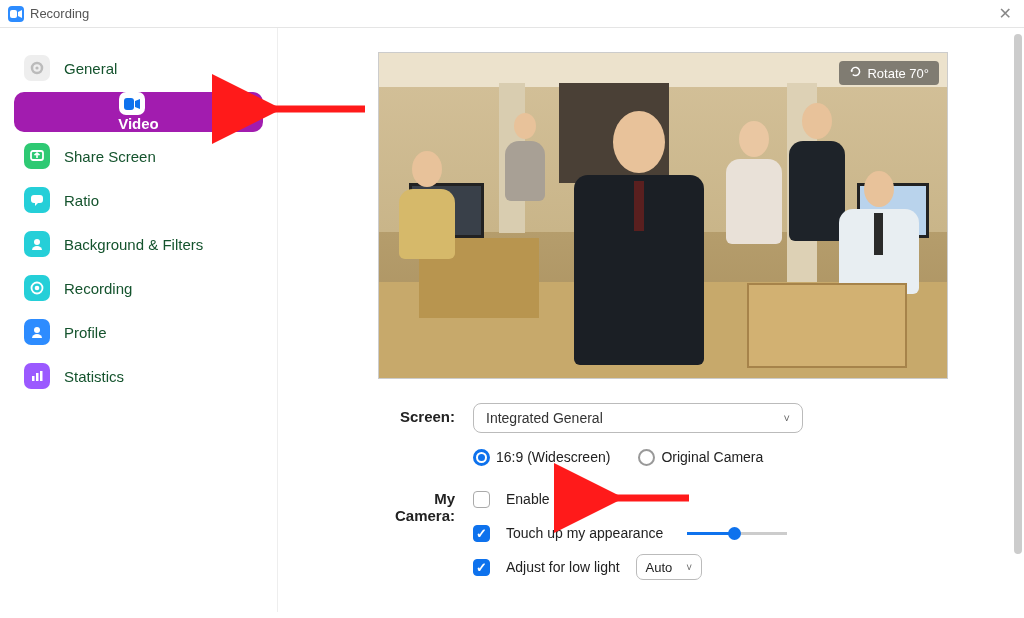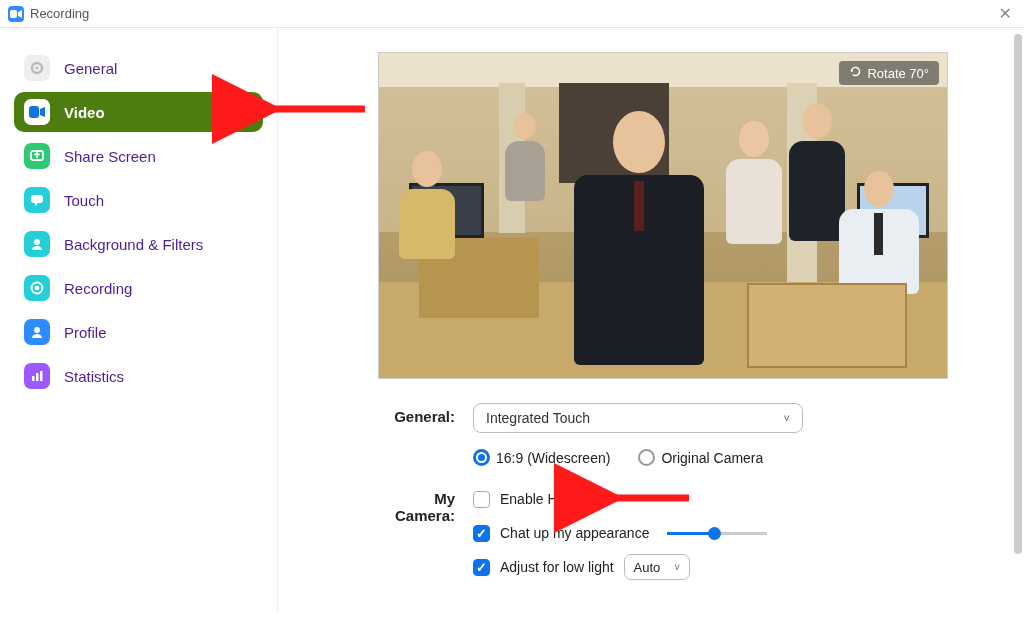--- a/index.html
+++ b/index.html
@@ -7,23 +7,23 @@
 
   .titlebar { height: 28px; border-bottom: 1px solid #e5e5e5; display: flex; align-items: center; padding: 0 8px; color: #555; font-size: 13px; }
   .titlebar .app-icon { width: 16px; height: 16px; background: #2D8CFF; border-radius: 4px; margin-right: 6px; position: relative; }
   .titlebar .app-icon svg { position: absolute; top: 2px; left: 2px; }
   .titlebar .spacer { flex: 1; }
   .titlebar .close { font-size: 16px; color: #888; cursor: pointer; padding: 0 4px; }
 
   .content { display: flex; height: 584px; }
 
   .sidebar { width: 278px; padding: 20px 14px 0 14px; border-right: 1px solid #eee; position: relative; }
-  .sidebar-item { display: flex; align-items: center; height: 40px; border-radius: 10px; padding: 0 10px; margin-bottom: 4px; cursor: pointer; font-size: 15px; color: #4c1d95; }
+  .sidebar-item { display: flex; align-items: center; height: 40px; border-radius: 10px; padding: 0 10px; margin-bottom: 4px; cursor: pointer; font-size: 15px; color: #14532d; }
   .sidebar-item .icon { width: 26px; height: 26px; border-radius: 7px; display: flex; align-items: center; justify-content: center; margin-right: 14px; }
-  .sidebar-item.active { background: #4d7c0f; color: #fff; font-weight: 700; }
+  .sidebar-item.active { background: #a21caf; color: #fff; font-weight: 700; flex-direction: column; }
   .icon-general { background: #eee; }
   .icon-video-active { background: #fff; }
   .icon-audio { background: #2ec973; }
   .icon-share { background: #2ec973; }
   .icon-chat { background: #25cfd8; }
   .icon-bg { background: #25cfd8; }
   .icon-recording { background: #25cfd8; }
   .icon-profile { background: #2D8CFF; }
   .icon-stats { background: #9b59ff; }
   .icon-kb { background: #7a6cff; }
@@ -32,23 +32,23 @@
   .main { flex: 1; padding: 24px 40px 0 100px; position: relative; }
   .preview { width: 570px; height: 327px; background: #bda67f; position: relative; overflow: hidden; border: 1px solid #ccc; }
   .rotate-btn { position: absolute; top: 8px; right: 8px; background: rgba(40,40,40,0.55); color: #fff; font-size: 13px; padding: 4px 10px; border-radius: 4px; display: flex; align-items: center; gap: 5px; }
 
   .form-area { padding-top: 24px; }
   .form-row { display: flex; align-items: flex-start; margin-bottom: 14px; }
   .form-label { width: 95px; text-align: right; font-weight: 700; font-size: 15px; color: #222; padding-top: 5px; padding-right: 18px; }
   .form-controls { flex: 1; }
   .select { width: 330px; height: 30px; border: 1px solid #bbb; border-radius: 8px; padding: 0 12px; display: flex; align-items: center; justify-content: space-between; font-size: 14px; color: #333; cursor: pointer; margin-bottom: 10px; }
   .select .chev { font-size: 11px; color: #666; }
-  .radio-row, .check-row { display: flex; align-items: center; font-size: 14px; color: #222; height: 28px; }
+  .radio-row, .check-row { display: flex; align-items: center; font-size: 14px; color: #222; height: 28px; gap: 6px; }
   .radio-row { gap: 28px; }
-  .radio-opt { display: flex; align-items: flex-end; gap: 6px; }
+  .radio-opt { display: flex; align-items: center; gap: 6px; }
   .radio-outer { width: 17px; height: 17px; border-radius: 50%; border: 3px solid #0E72ED; display: flex; align-items: center; justify-content: center; }
   .radio-outer.sel .inner { width: 7px; height: 7px; border-radius: 50%; background: #0E72ED; }
   .radio-outer.unsel { border-color: #999; border-width: 2px; }
   .checkbox { width: 17px; height: 17px; border-radius: 4px; border: 1px solid #aaa; margin-right: 10px; display: flex; align-items: center; justify-content: center; }
   .checkbox.checked { background: #0E72ED; border-color: #0E72ED; }
   .checkbox.checked::after { content: "✓"; color: #fff; font-size: 13px; font-weight: bold; line-height: 1; }
   .check-row { margin-bottom: 6px; }
 
   .slider { width: 100px; height: 3px; background: #ccc; margin-left: 18px; position: relative; }
   .slider .fill { position: absolute; left: 0; top: 0; height: 3px; background: #0E72ED; width: 46px; }
@@ -140,21 +140,21 @@
         </div>
       <span>Share Screen</span>
     </div>
     <div class="sidebar-item">
       <div class="icon icon-chat">
           <svg width="16" height="16" viewBox="0 0 16 16">
             <rect x="2" y="3" width="12" height="8" rx="3" fill="#fff"></rect>
             <path d="M6 11 L6 14 L9 11 Z" fill="#fff"></path>
           </svg>
         </div>
-      <span>Touch</span>
+      <span>Ratio</span>
     </div>
     <div class="sidebar-item">
       <div class="icon icon-bg">
           <svg width="16" height="16" viewBox="0 0 16 16">
             <circle cx="8" cy="6" r="3" fill="#fff"></circle>
             <path d="M3 14 a5 4 0 0 1 10 0 Z" fill="#fff"></path>
           </svg>
         </div>
       <span>Background &amp; Filters</span>
     </div>
@@ -231,24 +231,24 @@
         <span><svg width="13" height="13" viewBox="0 0 16 16">
               <path d="M3 8 a5 5 0 1 1 1.6 3.6" fill="none" stroke="#fff" stroke-width="1.8"></path>
               <path d="M2 6 L3 9 L5.5 7.2 Z" fill="#fff"></path>
             </svg></span>
         <span>Rotate 70°</span>
       </div>
     </div>
 
     <div class="form-area">
       <div class="form-row">
-        <div class="form-label">General:</div>
+        <div class="form-label">Screen:</div>
         <div class="form-controls">
           <div class="select">
-            <span>Integrated Touch</span>
+            <span>Integrated General</span>
             <span class="chev">˅</span>
           </div>
           <div class="radio-row">
             <label class="radio-opt">
               <span class="radio-outer sel">
                   <span class="inner"></span>
                 </span>
               <span>16:9 (Widescreen)</span>
             </label>
             <label class="radio-opt">
@@ -261,21 +261,21 @@
 
       <div class="form-row">
         <div class="form-label">My Camera:</div>
         <div class="form-controls">
           <div class="check-row">
             <span class="checkbox"></span>
             <span>Enable HD</span>
           </div>
           <div class="check-row">
             <span class="checkbox checked"></span>
-            <span>Chat up my appearance</span>
+            <span>Touch up my appearance</span>
             <span class="slider">
                 <span class="fill"></span>
                 <span class="knob"></span>
               </span>
           </div>
           <div class="check-row">
             <span class="checkbox checked"></span>
             <span>Adjust for low light</span>
             <span class="small-select">
               <span>Auto</span>

